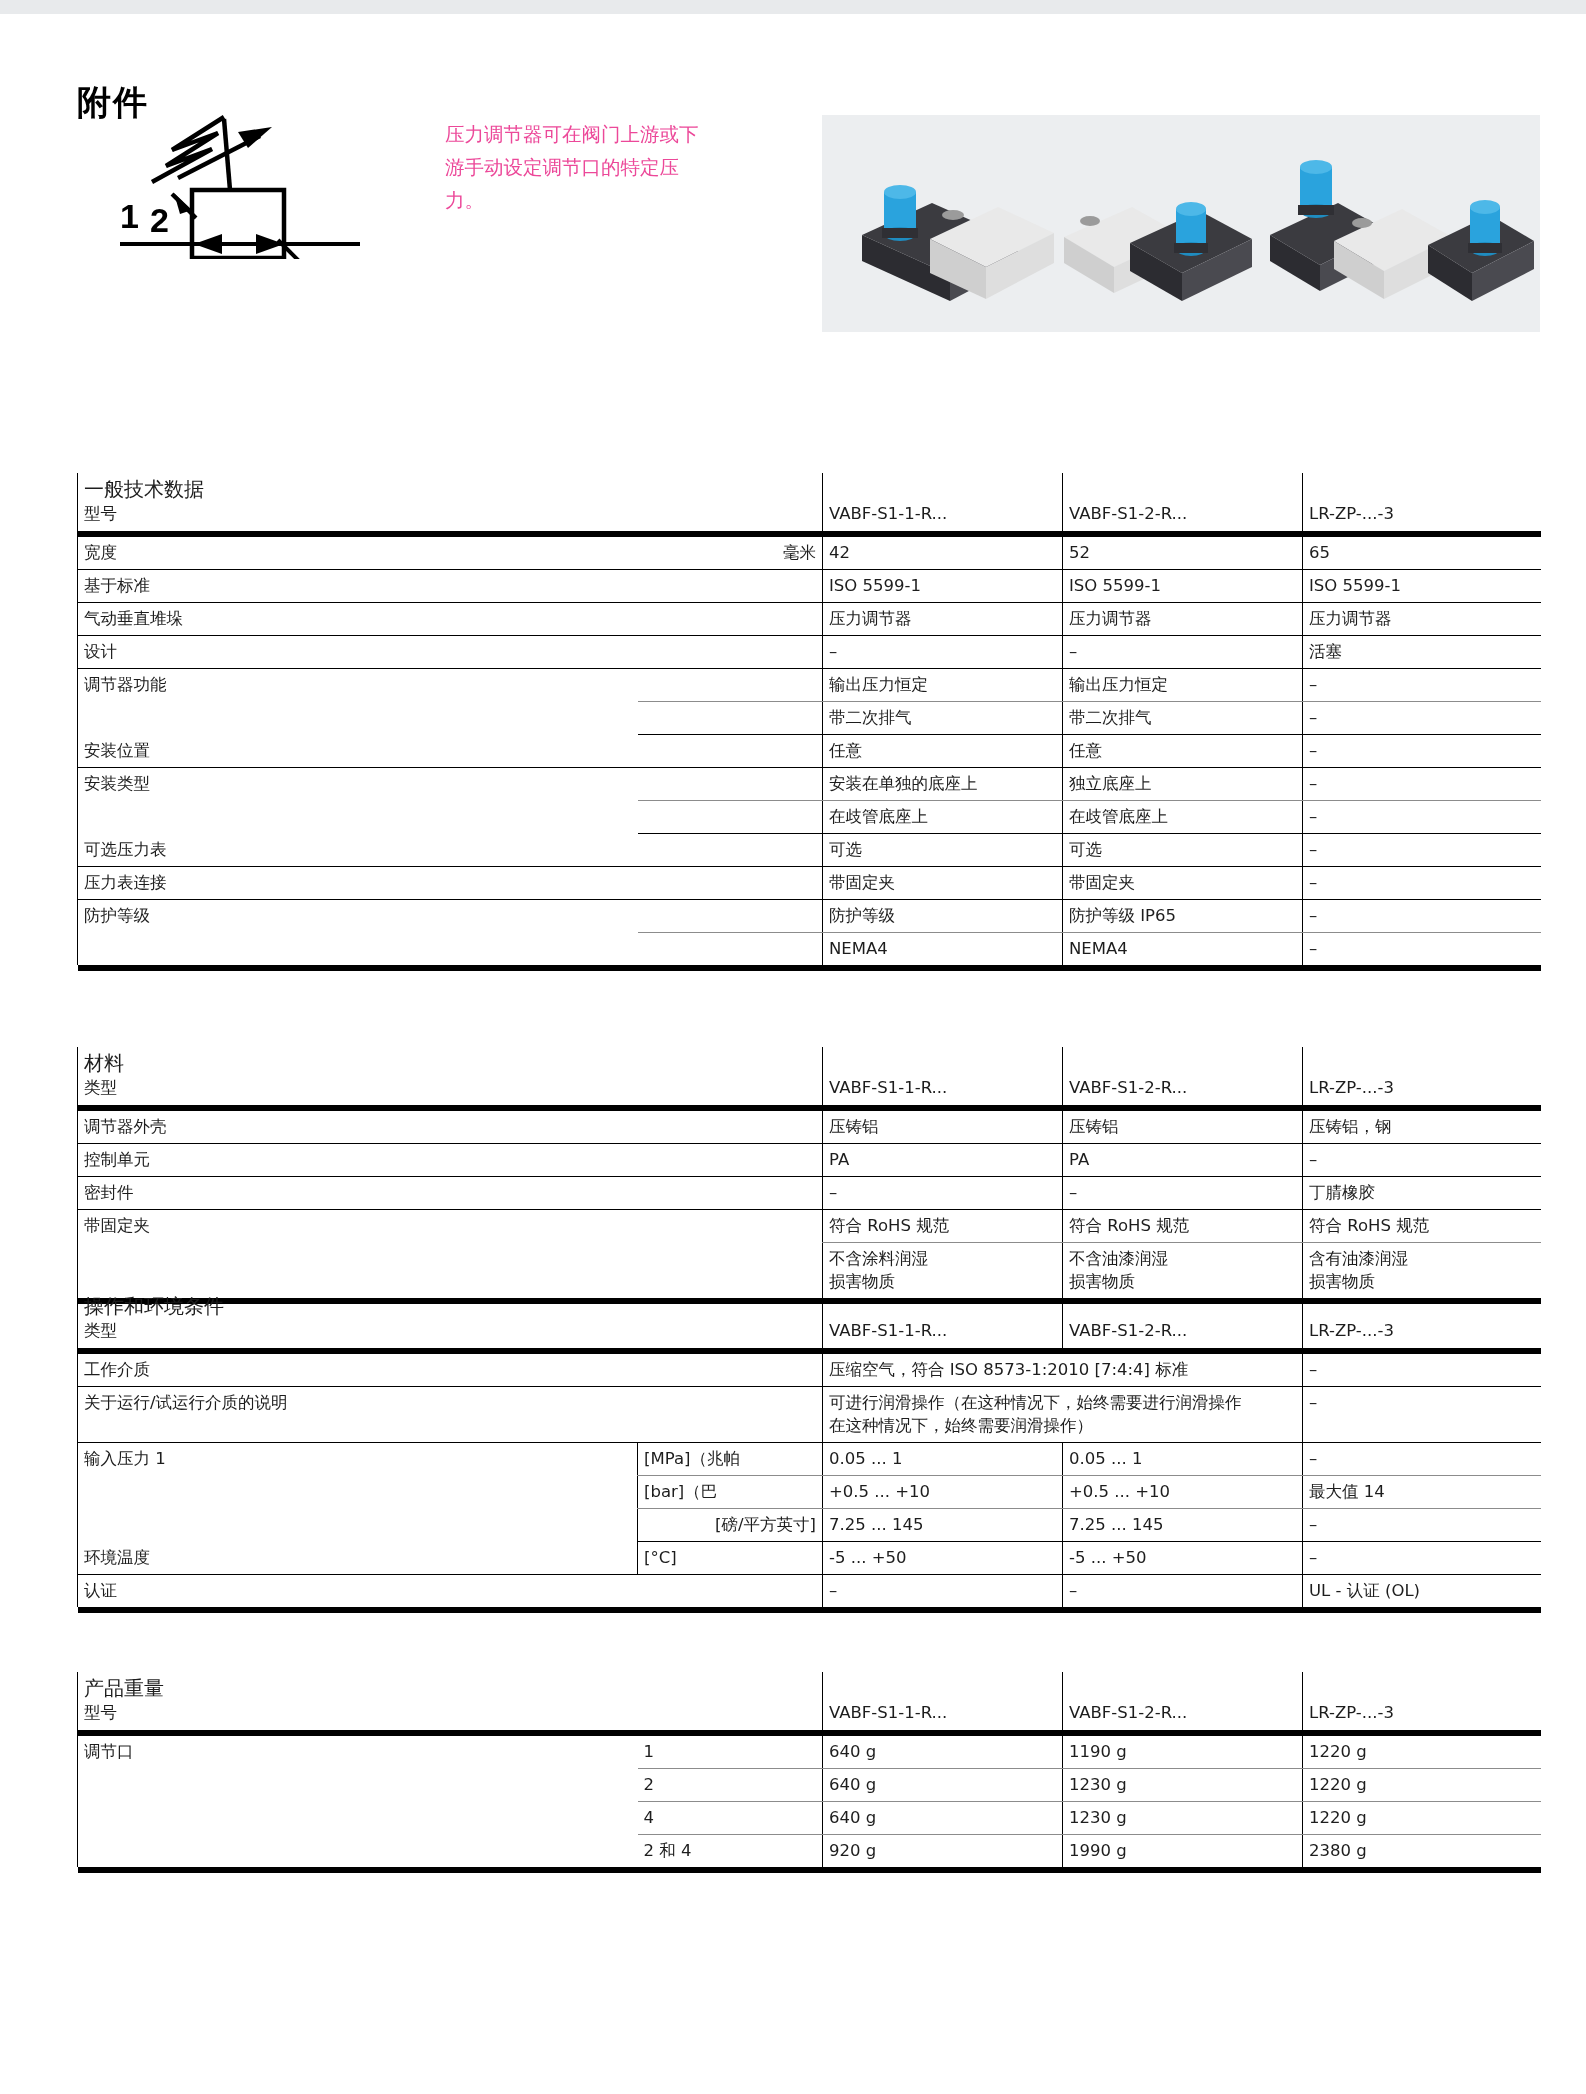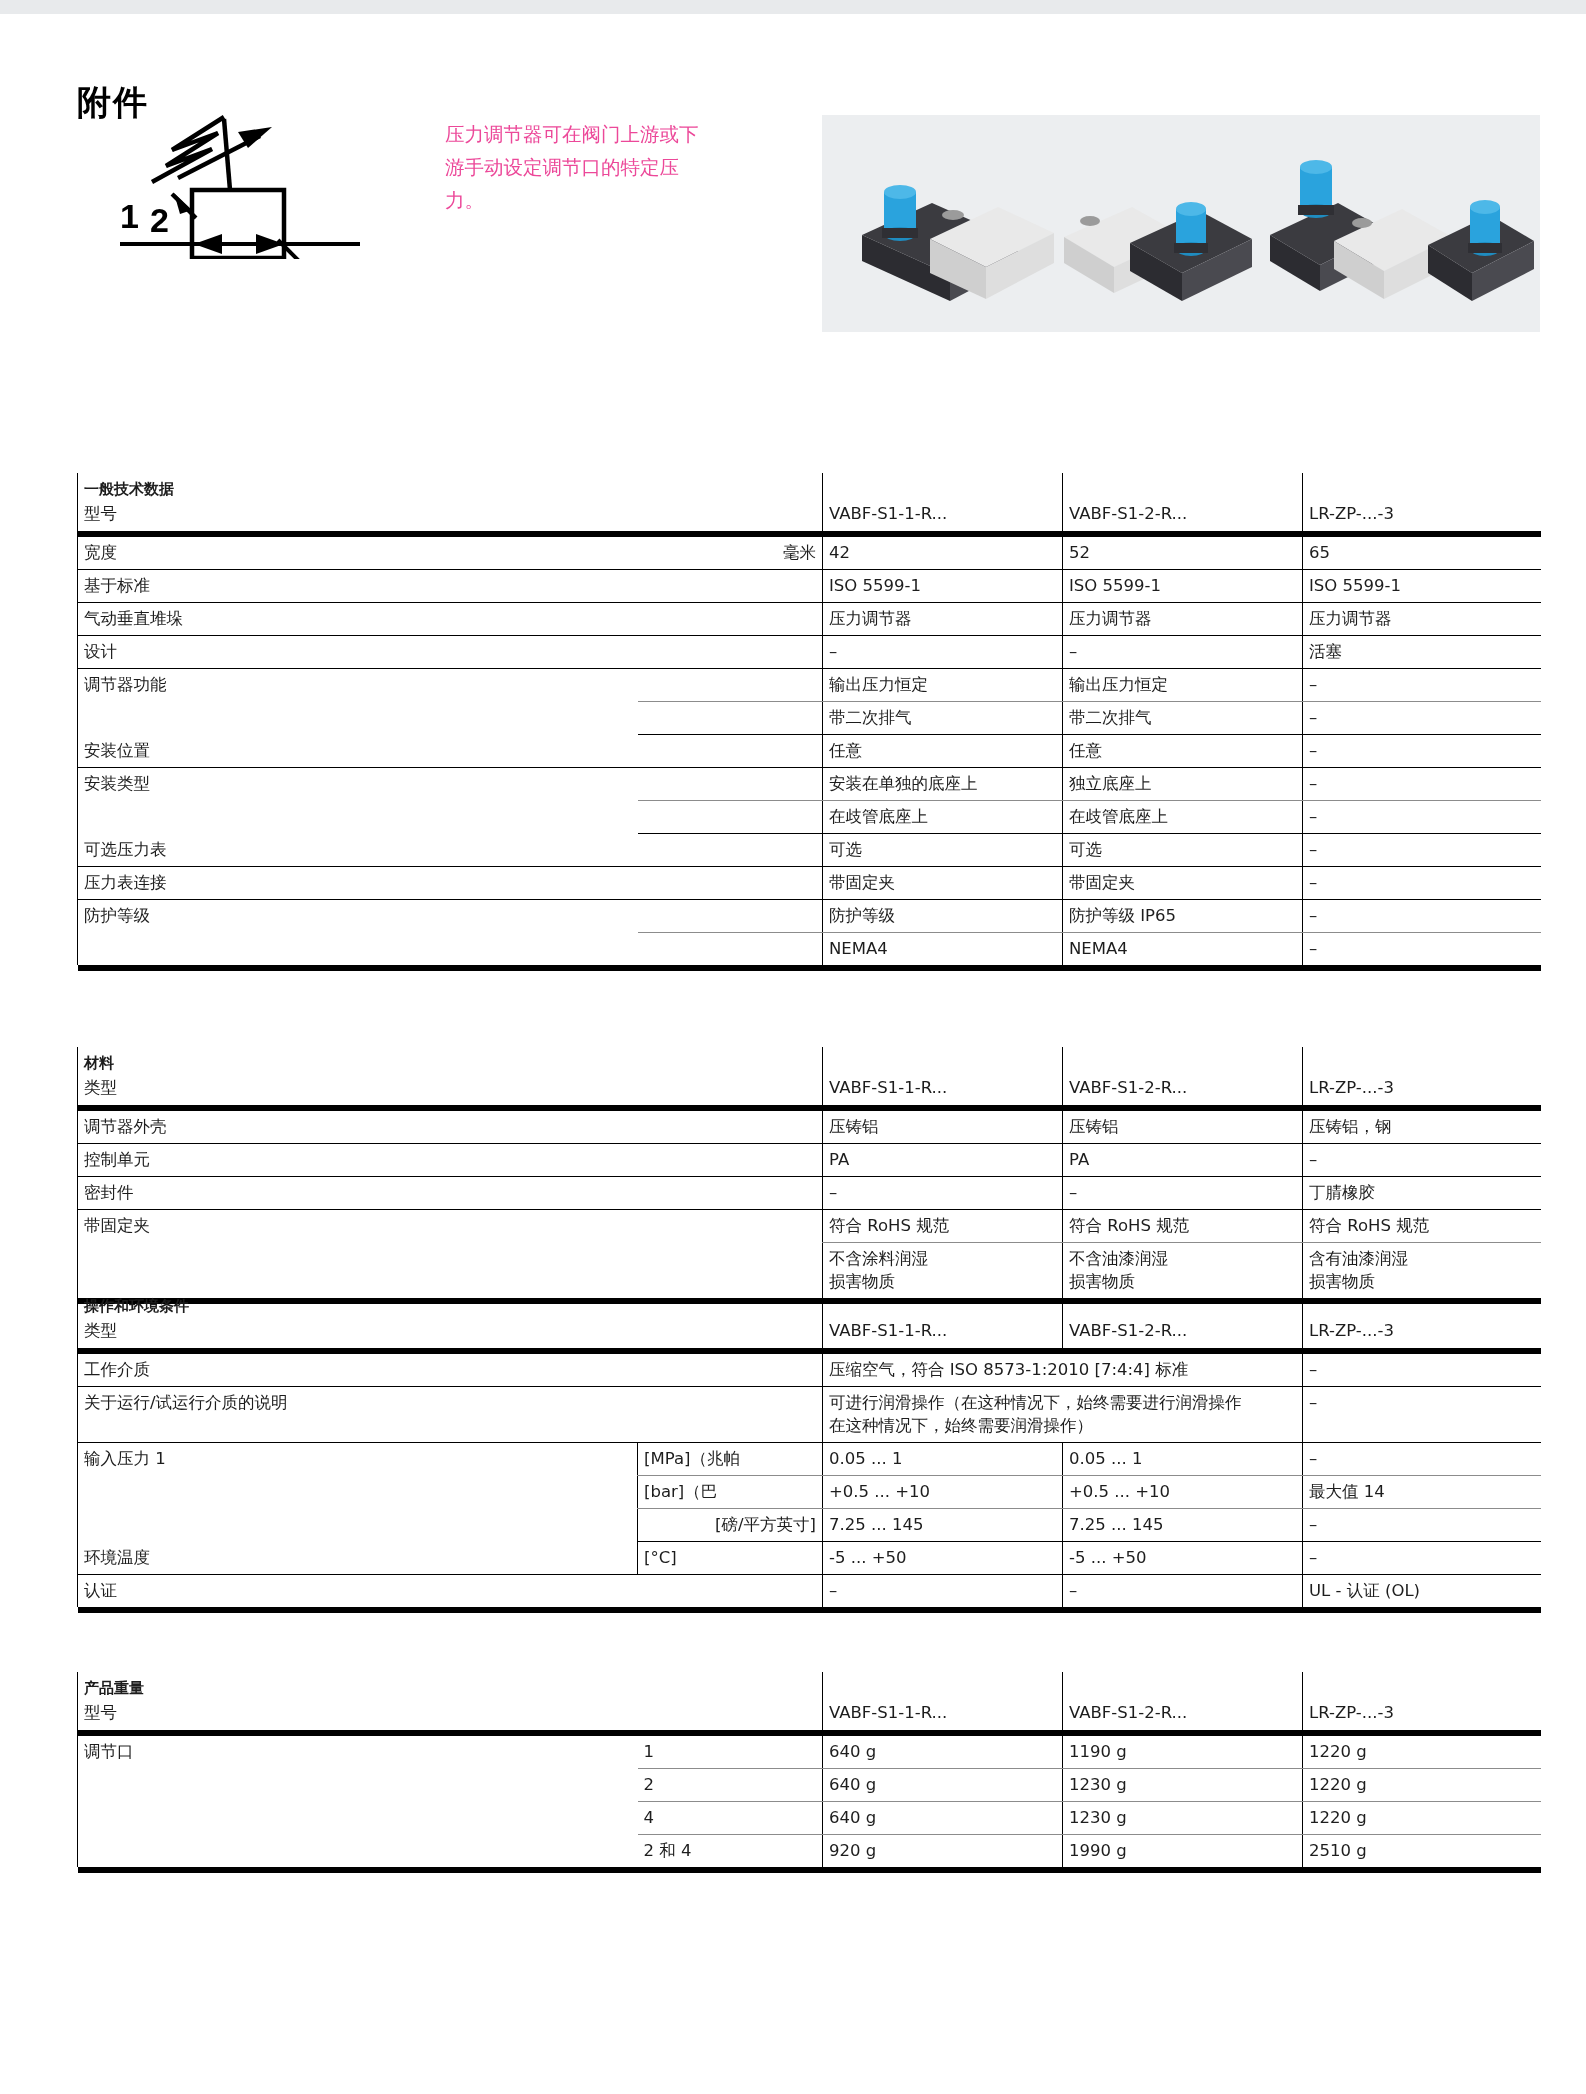--- a/index.html
+++ b/index.html
@@ -57,21 +57,21 @@
   }
   .tbl td, .tbl th {
     vertical-align:top;
     padding:4px 6px 5px 6px;
     font-weight:400;
     text-align:left;
     line-height:23px;
     border-bottom:1.4px solid #000;
   }
   .tbl .sec-title {
-    font-weight:bold; font-size:15px;
+    font-weight:normal; font-size:20px;
     border-bottom:none; padding-bottom:0px; padding-top:5px;
   }
   .tbl .sec-sub {
     border-bottom:none; padding-top:1px; padding-bottom:6px;
   }
   .tbl tr.thickrule > td { border-bottom:6px solid #000; padding:0; height:0; line-height:0; font-size:0; }
   .tbl tr.bottomrule > td { border-bottom:6px solid #000; padding:0; height:0; line-height:0; font-size:0; }
   .tbl tr.nb > td { border-bottom:none; }
   .col-label { width:560px; }
   .col-unit  { width:185px; text-align:right !important; }
@@ -488,21 +488,21 @@
       <tr>
         <td class="col-unit thin-b" style="text-align:left !important;">4</td>
         <td class="vline thin-b">640 g</td>
         <td class="vline thin-b">1230 g</td>
         <td class="vline thin-b">1220 g</td>
       </tr>
       <tr>
         <td class="col-unit noline-b" style="text-align:left !important;">2 和 4</td>
         <td class="vline noline-b">920 g</td>
         <td class="vline noline-b">1990 g</td>
-        <td class="vline noline-b">2510 g</td>
+        <td class="vline noline-b">2380 g</td>
       </tr>
       <tr class="bottomrule">
           <td colspan="5"></td>
         </tr>
     </tbody>
   </table>
 
 </div>
 
 </body></html>

